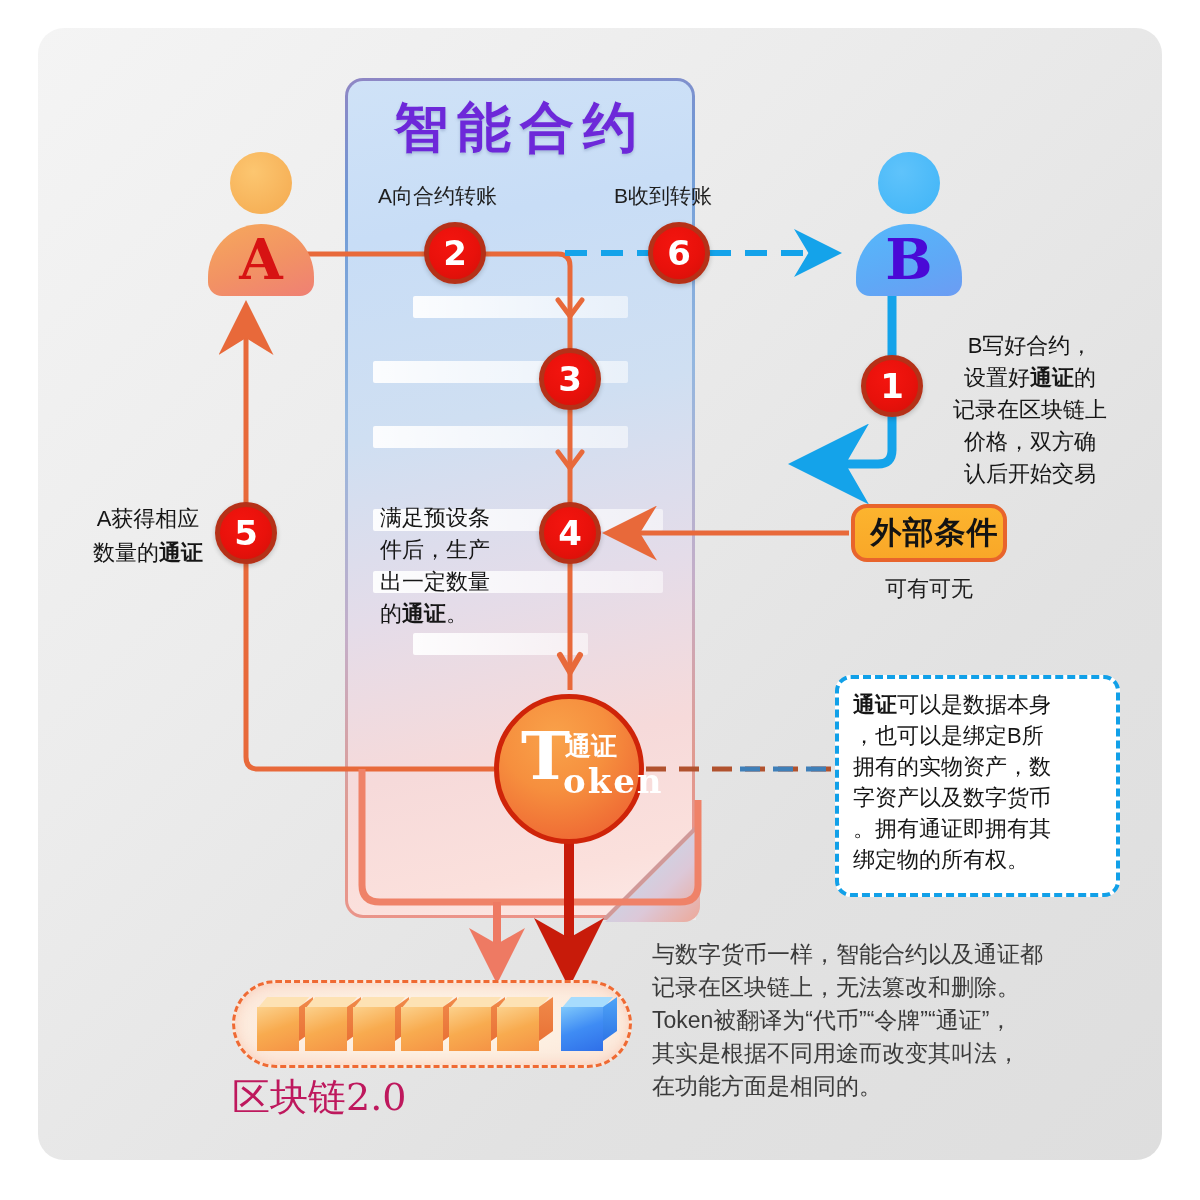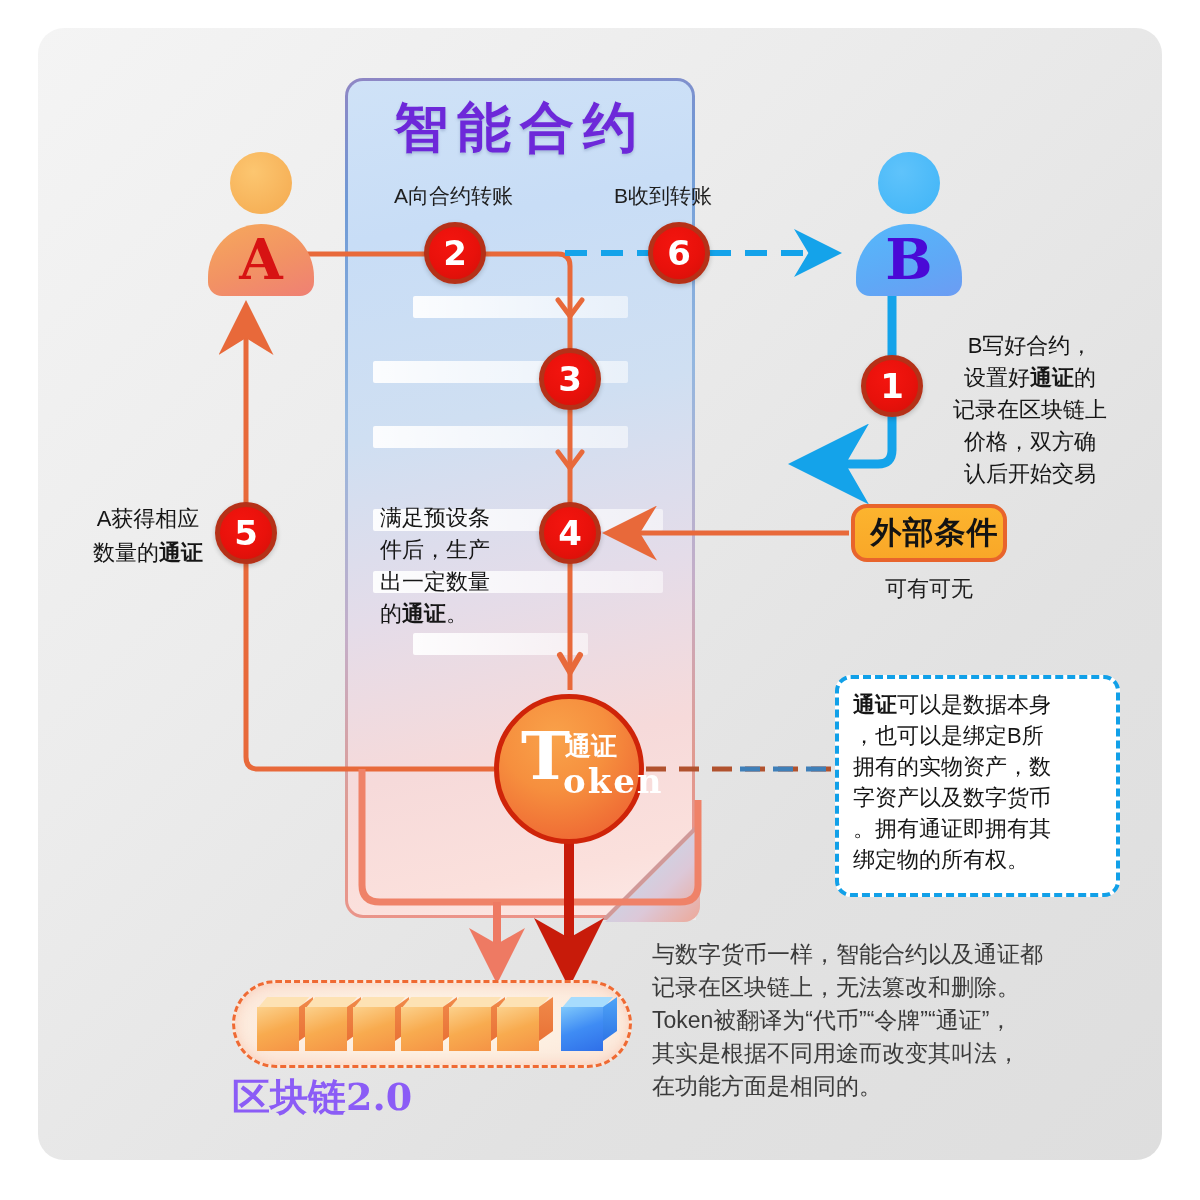--- a/index.html
+++ b/index.html
@@ -108,21 +108,21 @@
       transform-origin:bottom left;}
   .cube .side{position:absolute;left:42px;top:0;width:14px;height:44px;
       clip-path:polygon(0 10px,100% 0,100% 34px,0 100%);}
   .cube-o .front{background:linear-gradient(160deg,#fcd18c,#f8ab4f,#f59345);}
   .cube-o .top{background:#fde2b4;}
   .cube-o .side{background:linear-gradient(180deg,#f08a4a,#e97236);}
   .cube-b .front{background:linear-gradient(160deg,#7fc8fb,#3f8cf4,#2f6fe8);}
   .cube-b .top{background:#a7dcfd;}
   .cube-b .side{background:linear-gradient(180deg,#4fa4f7,#2e76e6);}
   .chain-label{position:absolute;left:232px;top:1072px;
-      font-family:"DejaVu Serif","Liberation Serif",serif;font-weight:bold;font-size:38px;color:#8b5cf6;}
+      font-family:"DejaVu Serif","Liberation Serif",serif;font-weight:normal;font-size:38px;color:#be185d;}
 
   
   .bottom-note{position:absolute;left:652px;top:938px;width:480px;}
   .bottom-note p{margin:0;font-size:23px;line-height:33px;color:#3a3a3a;}
 
   
   .left-cap{position:absolute;left:58px;top:502px;width:180px;text-align:center;
       font-size:22px;line-height:34px;color:#161616;}
   .left-cap b{font-weight:bold;}
   .mid-cap{position:absolute;font-size:22px;line-height:32px;color:#161616;}
@@ -153,21 +153,21 @@
     </div>
     <div class="doc-fold">
       <div class="tri"></div>
       <div class="flap"></div>
       <div class="flapline"></div>
     </div>
   </div>
 
   <div class="doc-title">智能合约</div>
 
-  <div class="cap" style="left:394px;top:182px;">A向合约转账</div>
+  <div class="cap" style="left:378px;top:182px;">A向合约转账</div>
   <div class="cap" style="left:614px;top:182px;text-align:right;">B收到转账</div>
 
   <svg class="lines">
     <defs>
       <marker id="arrO" markerWidth="9" markerHeight="9" refX="7" refY="4.5" orient="auto">
         <path d="M0,0 L9,4.5 L0,9 L2.6,4.5 z" fill="#e8693a"></path>
       </marker>
       <marker id="arrOthin" markerWidth="11" markerHeight="11" refX="9" refY="5.5" orient="auto">
         <path d="M0,0 L11,5.5 L0,11 L3.4,5.5 z" fill="#e8693a"></path>
       </marker>

